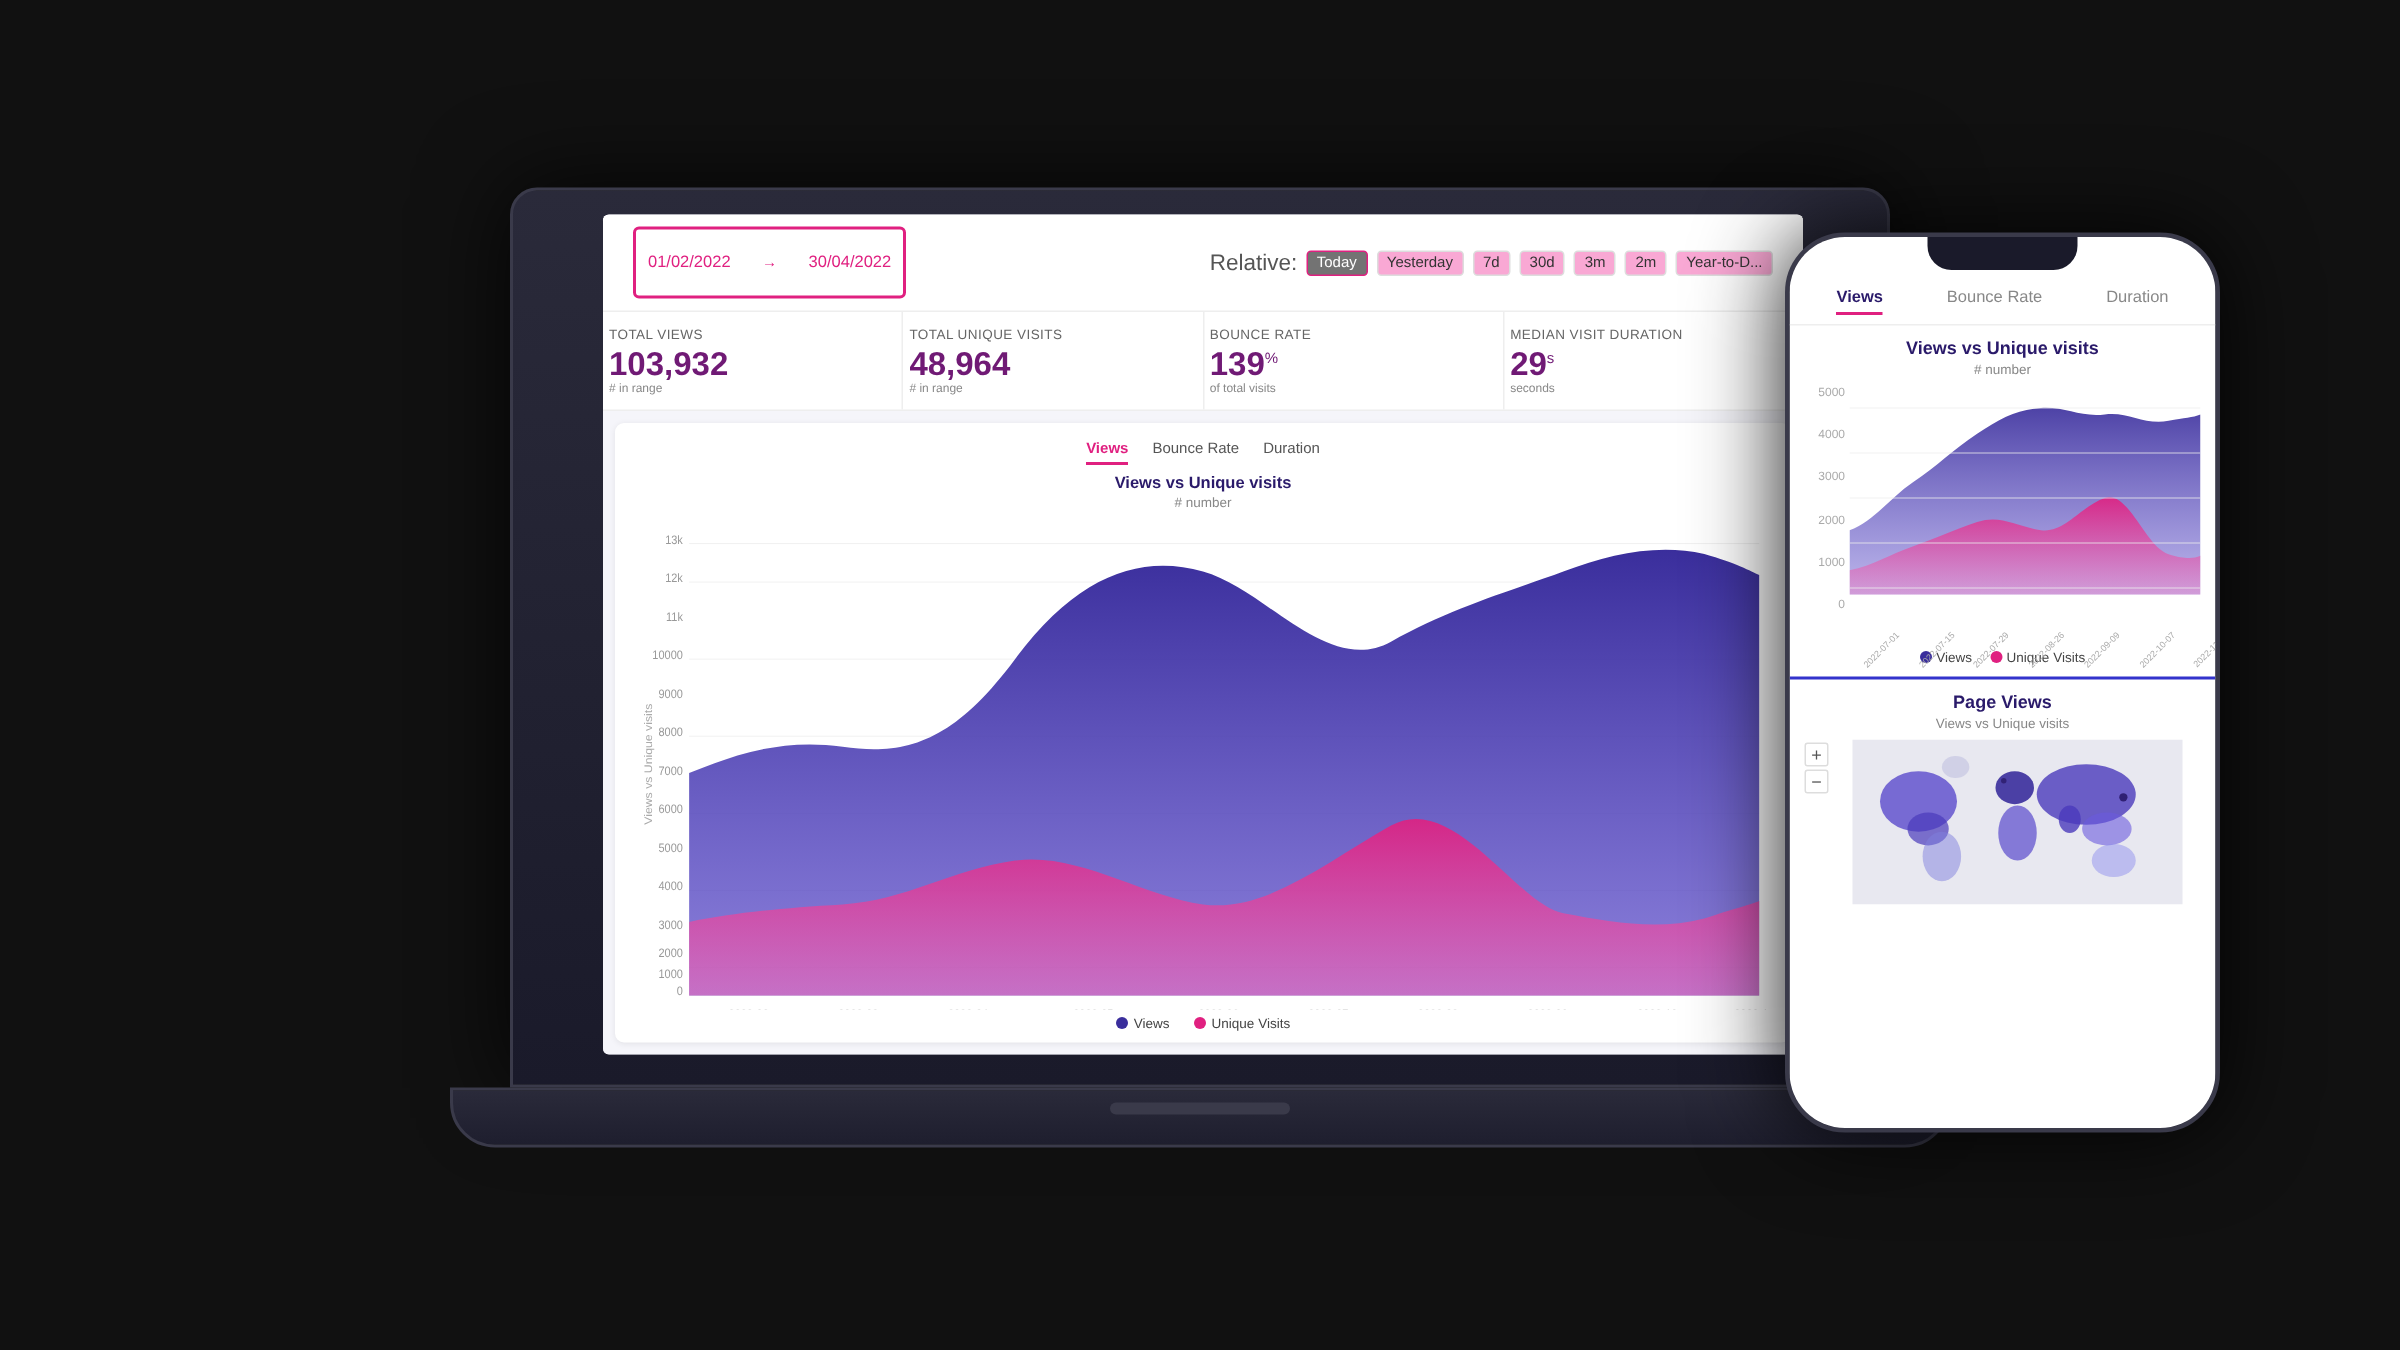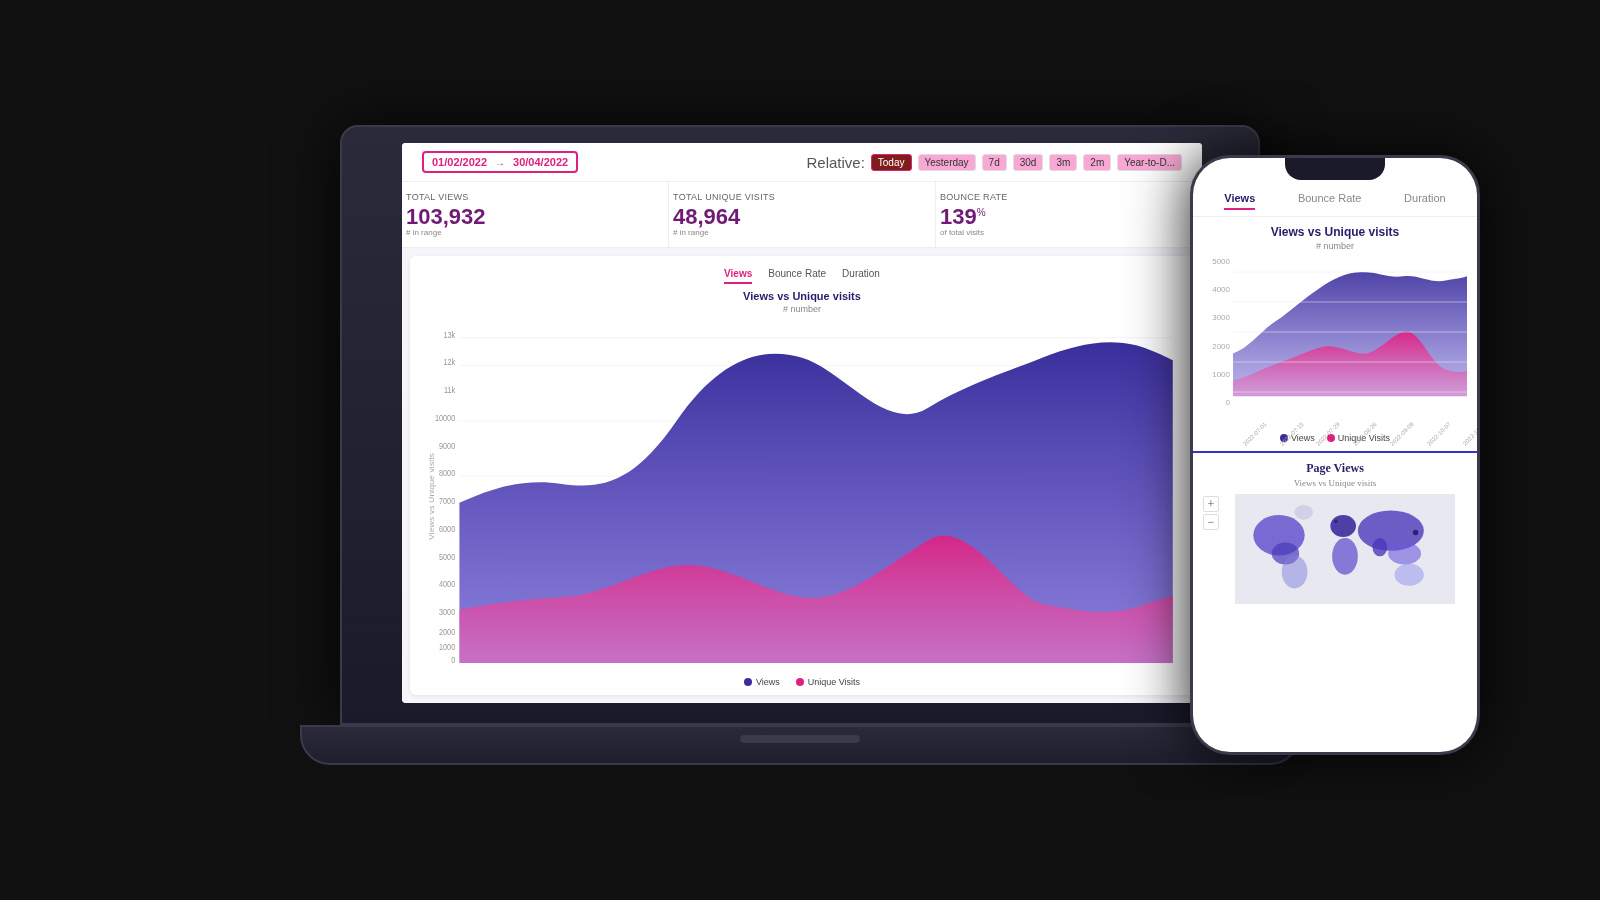--- a/index.html
+++ b/index.html
@@ -76,47 +76,47 @@
       padding: 8px 20px;
       display: flex;
       align-items: center;
       justify-content: space-between;
       border-bottom: 1px solid #eee;
       flex-shrink: 0;
     }
     .date-range {
       display: flex;
       align-items: center;
-      gap: 8px;
+      gap: 21px;
       border: 2px solid #e02080;
       border-radius: 4px;
-      padding: 3px 8px;
+      padding: 16px 8px;
       font-size: 11px;
-      font-weight: 700;
+      font-weight: 400;
       color: #e02080;
     }
     .date-arrow { color: #e02080; font-size: 10px; }
     .relative-bar {
       display: flex;
       align-items: center;
       gap: 6px;
       font-size: 10px;
     }
     .relative-label { color: #555; font-size: 15px; }
     .rel-btn {
       padding: 2px 6px;
       border-radius: 3px;
       font-size: 10px;
       cursor: pointer;
       color: #333;
       border: 1px solid #ddd;
       background: #f9a8d4;
     }
     .rel-btn.active {
-      background: #7f1d1d;
+      background: #737373;
       color: #fff;
       border-color: #e02080;
     }
 
     
     .stats-row {
       display: flex;
       background: #fff;
       border-bottom: 1px solid #eee;
       flex-shrink: 0;
@@ -354,21 +354,20 @@
       width: 8px;
       height: 8px;
       border-radius: 50%;
     }
 
     
     .page-views-section {
       flex: 1;
       padding: 8px 10px;
       overflow: hidden;
-      font-family: Liberation Serif, serif;
     }
     .page-views-title {
       font-size: 12px;
       font-weight: 700;
       color: #2a1a6a;
       text-align: center;
       margin-bottom: 2px;
     }
     .page-views-sub {
       font-size: 9px;
@@ -438,20 +437,25 @@
           </div>
           <div class="stat-card">
             <div class="stat-label">Total Unique Visits</div>
             <div class="stat-value">48,964</div>
             <div class="stat-sub"># in range</div>
           </div>
           <div class="stat-card">
             <div class="stat-label">Bounce Rate</div>
             <div class="stat-value">139<sup>%</sup></div>
             <div class="stat-sub">of total visits</div>
+          </div>
+          <div class="stat-card">
+            <div class="stat-label">Median Visit Duration</div>
+            <div class="stat-value">29<sup>s</sup></div>
+            <div class="stat-sub">seconds</div>
           </div>
         </div>
 
         <div class="chart-area">
           <div class="chart-tabs">
             <span class="chart-tab active">Views</span>
             <span class="chart-tab">Bounce Rate</span>
             <span class="chart-tab">Duration</span>
           </div>
           <div class="chart-title">Views vs Unique visits</div>

